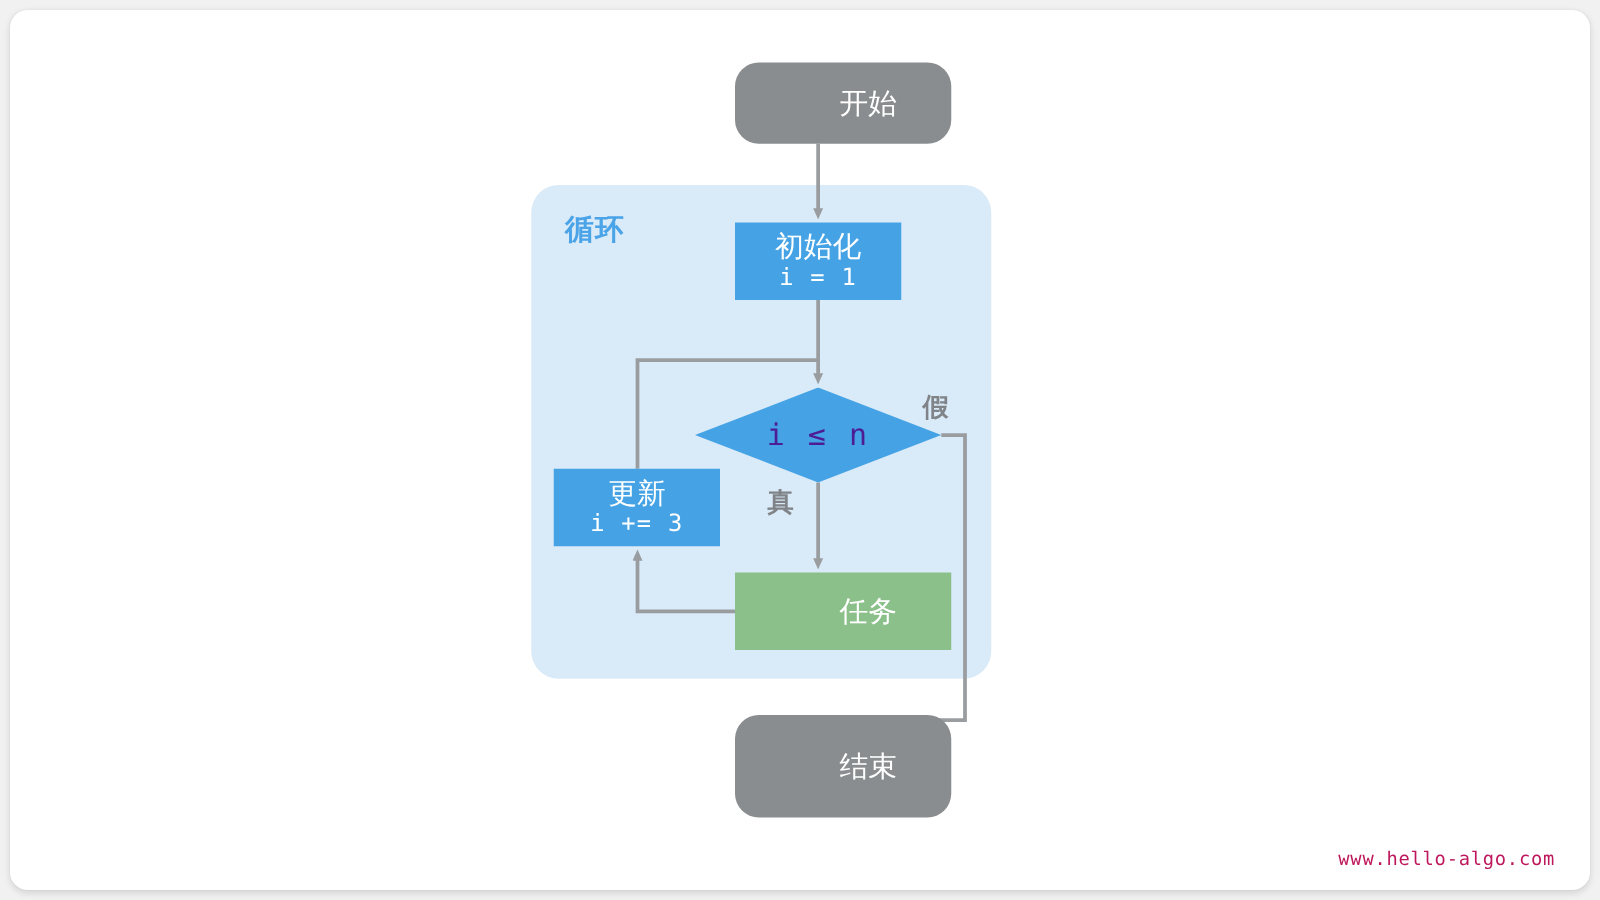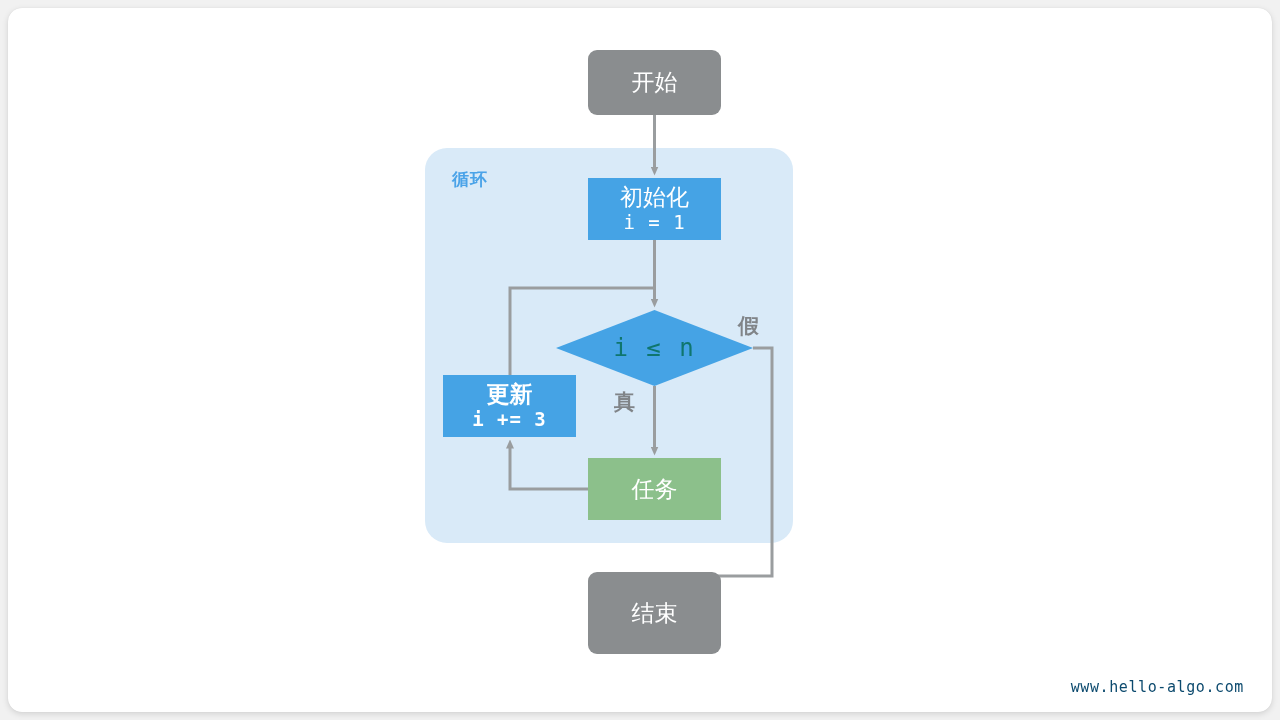--- a/index.html
+++ b/index.html
@@ -55,21 +55,21 @@
     top: 148px;
     width: 368px;
     height: 395px;
     background: #d9eaf8;
     border-radius: 22px;
   }
   .loop-label {
     position: absolute;
     left: 452px;
     top: 168px;
-    font-size: 17px;
+    font-size: 23px;
     font-weight: bold;
     color: #4ba3e8;
     letter-spacing: 1px;
   }
 
   
   .node {
     position: absolute;
     display: flex;
     flex-direction: column;
@@ -78,74 +78,75 @@
     color: #ffffff;
     text-align: center;
     line-height: 1.22;
   }
 
   .node .l1 { font-size: 23px; }
   .node .l2 { font-size: 19px; font-family: "DejaVu Sans Mono", "Liberation Mono", monospace; letter-spacing: 1px;}
 
   .node-terminal {
     background: #8a8d8f;
-    border-radius: 9px;
+    border-radius: 19px;
     font-size: 23px;
+    padding-left: 40px;
   }
   .node-process-blue { background: #45a3e5; text-align: right; }
   .node-process-green { background: #8cc08b; }
 
   
   #node-start { left: 588px; top: 50px; width: 133px; height: 65px; }
   
   #node-init  { left: 588px; top: 178px; width: 133px; height: 62px; }
   
-  #node-update{ left: 443px; top: 375px; width: 133px; height: 62px; font-weight: bold; }
-  
-  #node-task  { left: 588px; top: 458px; width: 133px; height: 62px; }
+  #node-update{ left: 443px; top: 375px; width: 133px; height: 62px; }
+  
+  #node-task  { left: 588px; top: 458px; width: 133px; height: 62px; padding-left: 40px; }
   
   #node-end   { left: 588px; top: 572px; width: 133px; height: 82px; }
 
   
   #node-cond {
     position: absolute;
     left: 556px;
     top: 310px;
     width: 197px;
     height: 76px;
   }
   #node-cond .dia-text {
     position: absolute;
     left: 0; top: 0;
     width: 197px; height: 76px;
     display: flex;
     align-items: center;
     justify-content: center;
-    color: #0f766e;
+    color: #4c1d95;
     font-size: 24px;
     font-family: "DejaVu Sans Mono", "Liberation Mono", monospace;
     letter-spacing: 2px;
   }
 
   
   .branch-label {
     position: absolute;
     color: #808488;
     font-size: 21px;
     font-weight: bold;
   }
   #label-true  { left: 614px; top: 388px; }
   #label-false { left: 738px; top: 312px; }
 
   
   .watermark {
     position: absolute;
     right: 36px;
     bottom: 24px;
-    color: #0c4a6e;
+    color: #be185d;
     font-size: 15px;
     font-family: "DejaVu Sans Mono", "Liberation Mono", monospace;
     letter-spacing: 0.6px;
   }
 </style>
 </head>
 <body>
 
 <div id="page">
   <div class="card"></div>

